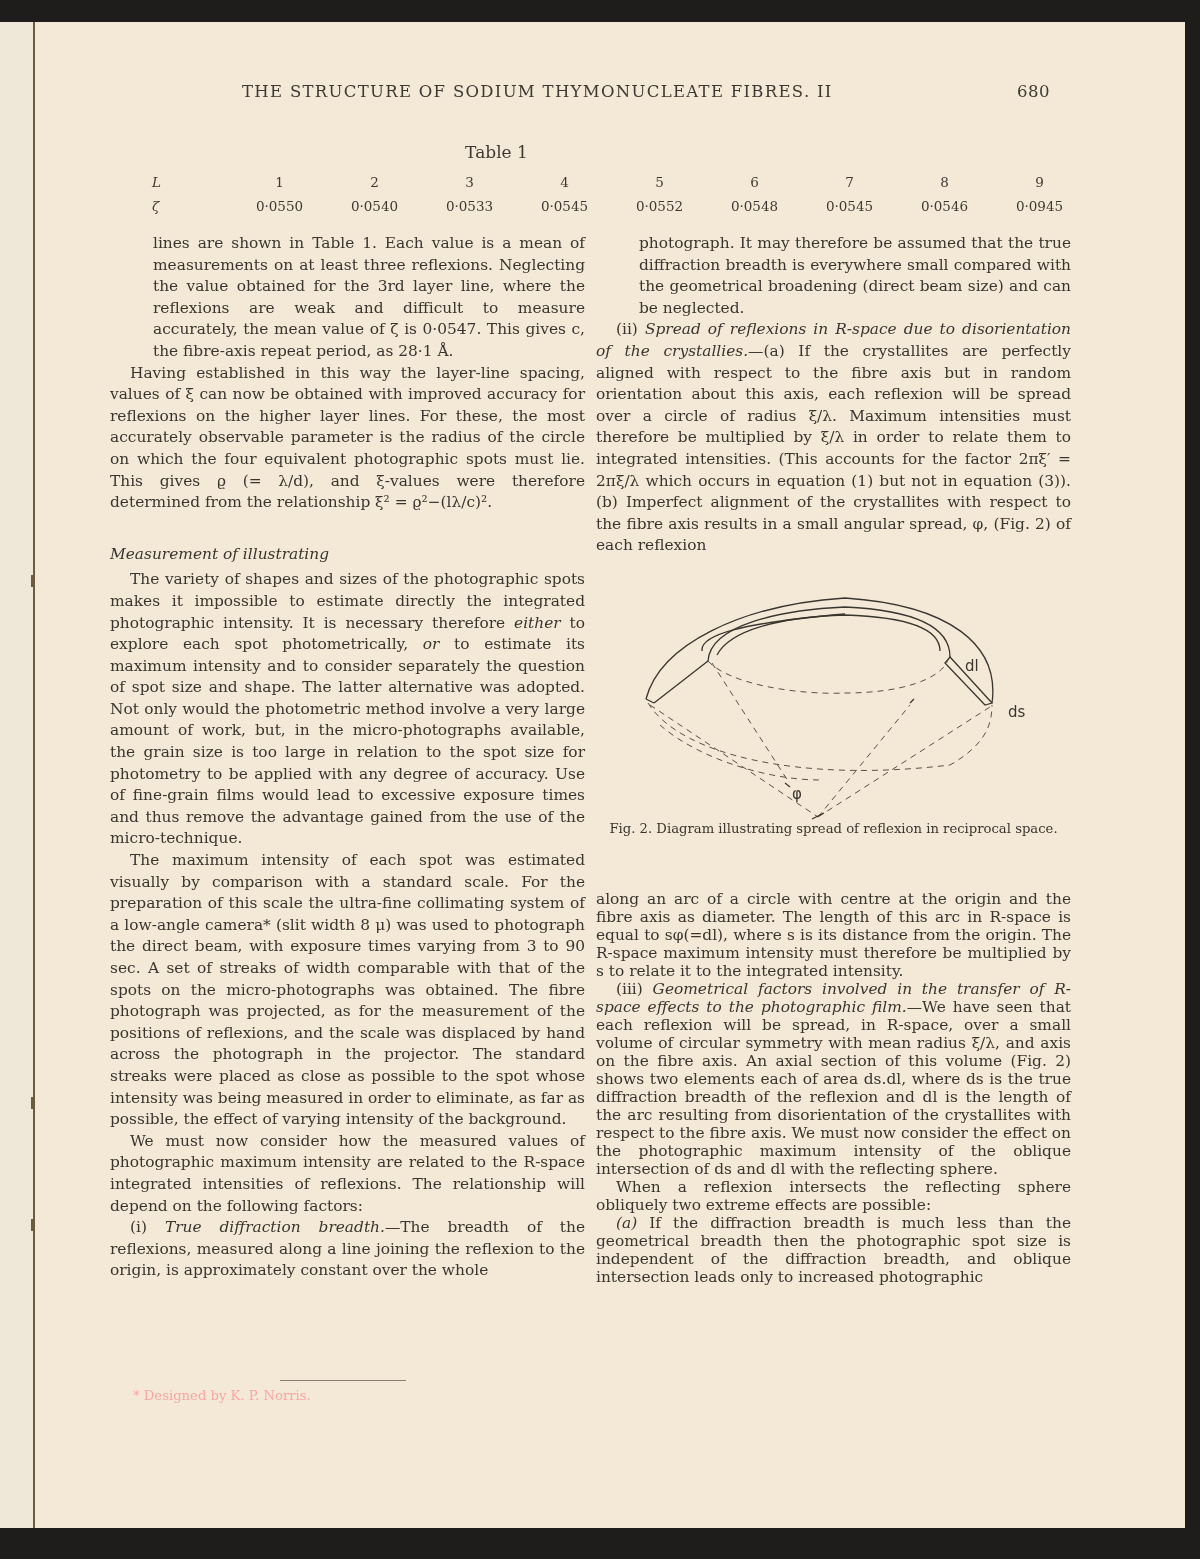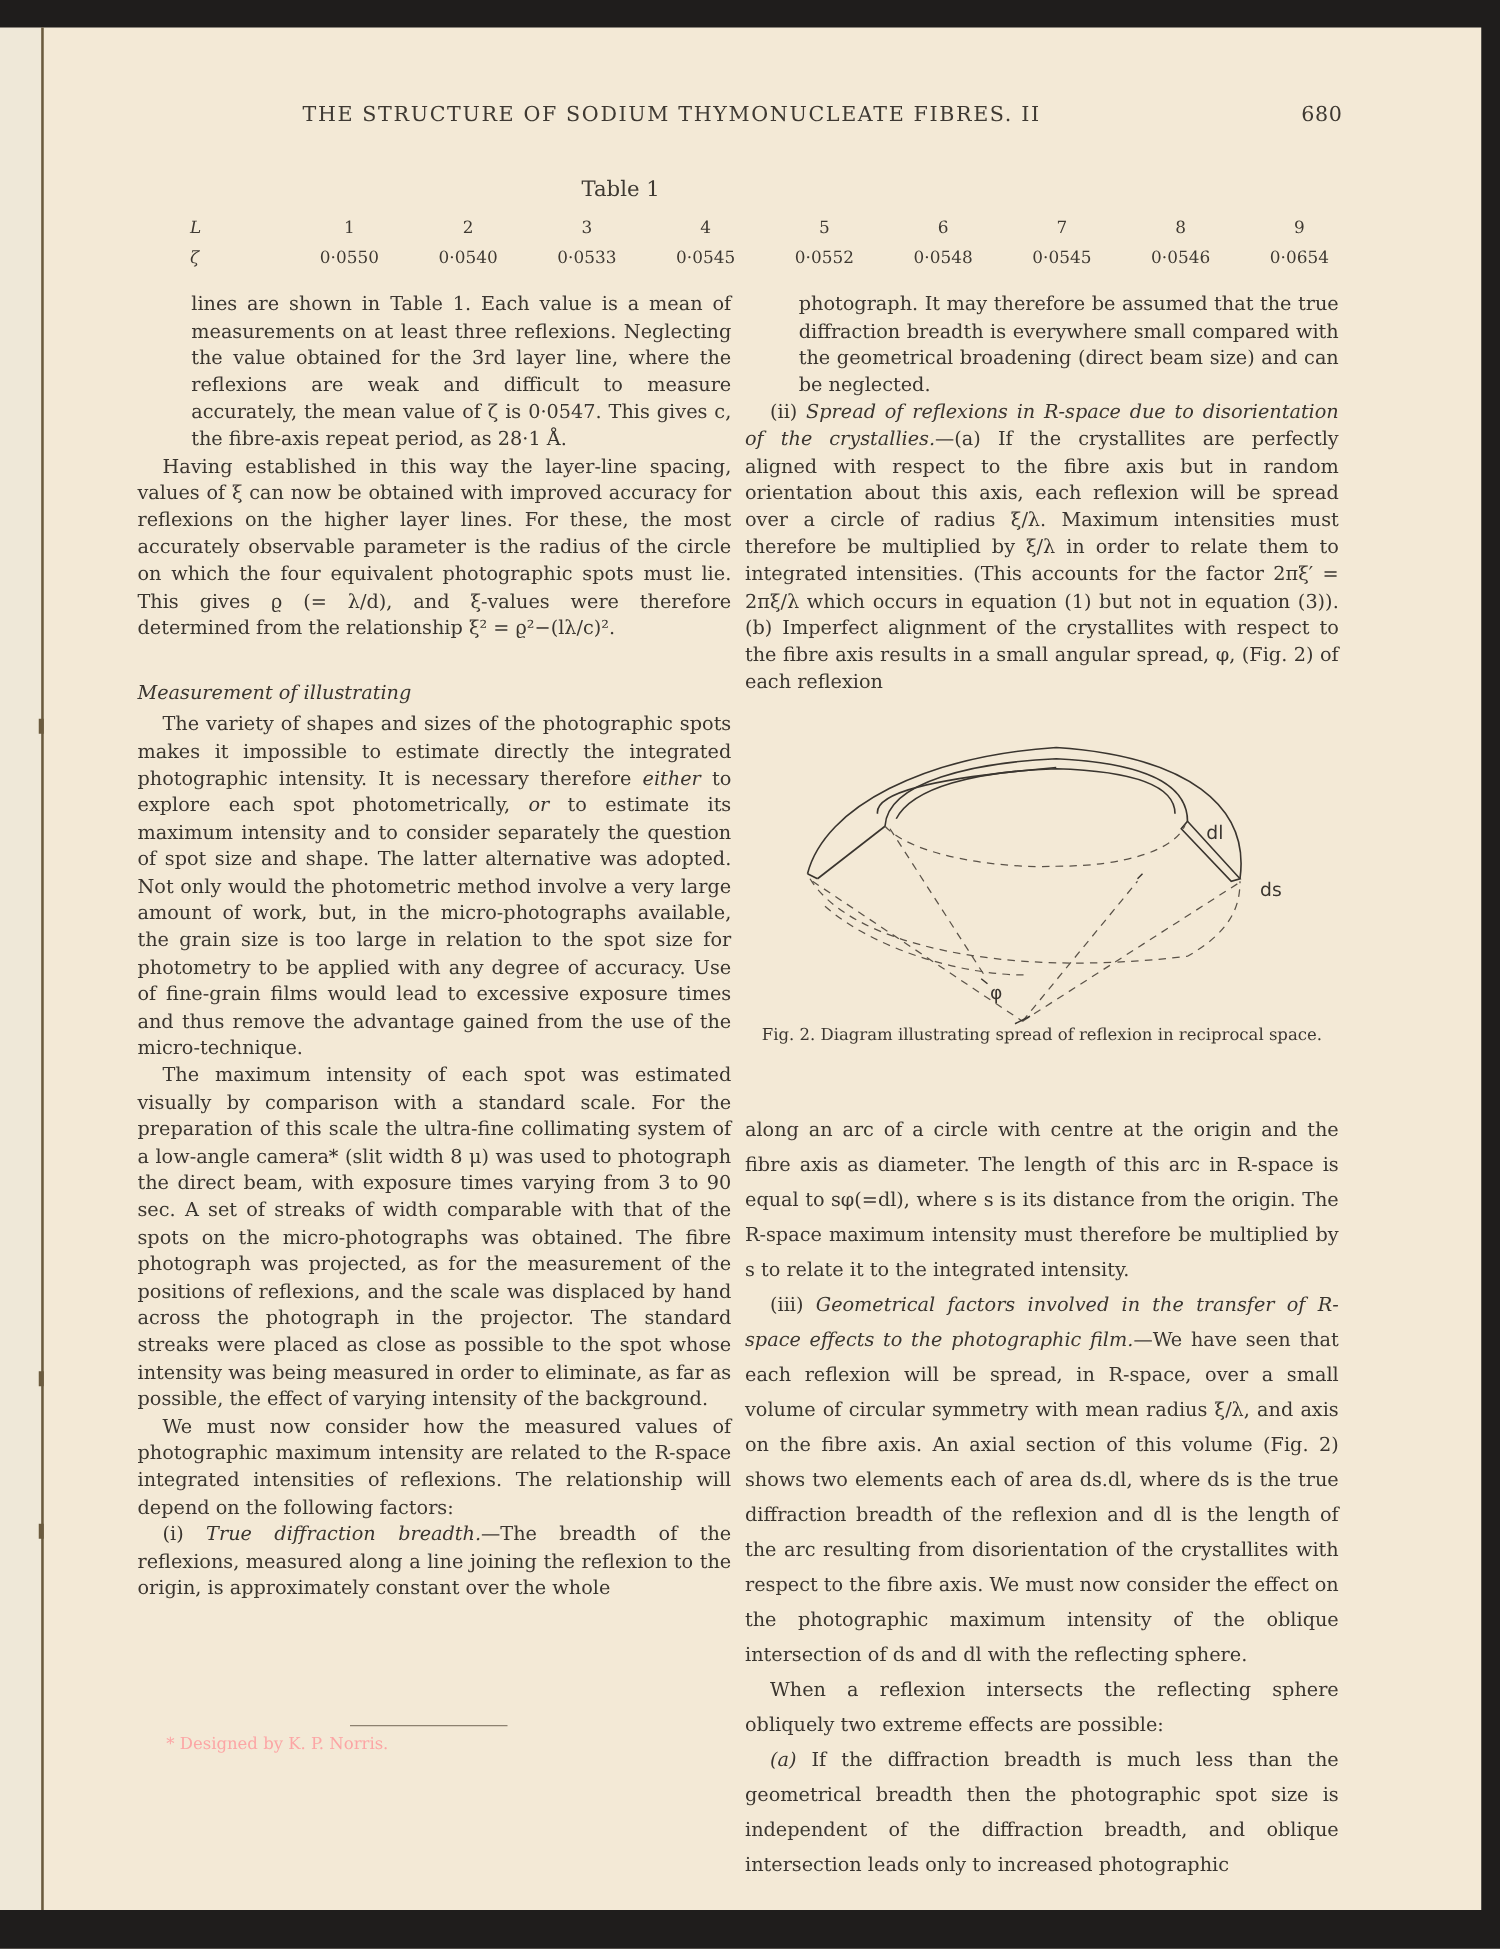--- a/index.html
+++ b/index.html
@@ -17,21 +17,21 @@
     position: absolute; left: 33px; top: 22px; width: 1152px; height: 1506px;
     background: #f3e9d6;
     border-left: 2px solid #6b5b3f;
     box-sizing: border-box;
   }
   .running-head {
     position: absolute; top: 82px; left: 0; width: 1200px;
     font-size: 16.5px; letter-spacing: 1.3px; color: #3e3932;
   }
   .running-head .title { position: absolute; left: 242px; top: 0; white-space: nowrap; }
-  .running-head .page-num { position: absolute; left: 1041px; top: 0; letter-spacing: 0.5px; }
+  .running-head .page-num { position: absolute; left: 1017px; top: 0; letter-spacing: 0.5px; }
   .table-caption {
     position: absolute; top: 142px; left: 0; width: 993px; text-align: center;
     font-size: 17px; color: #3e3932;
   }
   .data-table {
     position: absolute; top: 170px; left: 140px;
     border-collapse: collapse; font-size: 13.5px; color: #3e3932;
   }
   .data-table td { padding: 0; height: 24px; text-align: center; width: 95px; }
   .data-table td.rowhead { width: 80px; text-align: left; padding-left: 12px; font-style: italic; }
@@ -46,21 +46,21 @@
   .col p.noindent { text-indent: 0; margin-left: 43px; }
   .col .heading { margin: 30px 0 4px 0; font-style: italic; text-indent: 0; }
   em, .it { font-style: italic; }
   .figure { position: absolute; left: 620px; top: 585px; width: 440px; height: 280px; }
   .figure svg { position: absolute; left: 0; top: 0; }
   .fig-caption {
     position: absolute; left: 596px; top: 820px; width: 475px; text-align: center;
     font-size: 13.2px; line-height: 18px; color: #3a352f;
   }
   .right-after-fig { position: absolute; left: 596px; top: 890px; width: 475px;
-    font-size: 15.4px; line-height: 28px; text-align: justify; color: #3a352f; }
+    font-size: 15.4px; line-height: 18px; text-align: justify; color: #3a352f; }
   .right-after-fig p { margin: 0; text-indent: 20px; }
   .right-after-fig p.noindent { text-indent: 0; }
   .footnote-rule { position: absolute; left: 280px; top: 1380px; width: 126px; height: 1px; background: #8c8170; }
   .footnote { position: absolute; left: 133px; top: 1388px; font-size: 13.2px; color: #fca5a5; }
   .margin-tick { position: absolute; left: 31px; width: 4px; height: 12px; background: #6b5b3f; }
 </style>
 </head>
 <body>
 
 <div class="prev-page"></div>
@@ -92,21 +92,21 @@
   <tr id="row-zeta">
     <td class="rowhead">ζ</td>
   <td>0·0550</td>
         <td>0·0540</td>
         <td>0·0533</td>
         <td>0·0545</td>
         <td>0·0552</td>
         <td>0·0548</td>
         <td>0·0545</td>
         <td>0·0546</td>
-        <td>0·0654</td>
+        <td>0·0945</td>
       </tr>
 </tbody>
   </table>
 
 <div class="col left">
   <p class="noindent">lines are shown in Table 1. Each value is a mean of measurements on at least three reflexions. Neglecting the value obtained for the 3rd layer line, where the reflexions are weak and difficult to measure accurately, the mean value of ζ is 0·0547. This gives c, the fibre-axis repeat period, as 28·1 Å.</p>
   <p>Having established in this way the layer-line spacing, values of ξ can now be obtained with improved accuracy for reflexions on the higher layer lines. For these, the most accurately observable parameter is the radius of the circle on which the four equivalent photographic spots must lie. This gives ϱ (= λ/d), and ξ-values were therefore determined from the relationship ξ² = ϱ²−(lλ/c)².</p>
   <p class="heading">Measurement of illustrating</p>
   <p><span>The variety of shapes and sizes of the photographic spots makes it impossible to estimate directly the integrated photographic intensity. It is necessary therefore </span><em>either</em><span> to explore each spot photometrically, </span><em>or</em><span> to estimate its maximum intensity and to consider separately the question of spot size and shape. The latter alternative was adopted. Not only would the photometric method involve a very large amount of work, but, in the micro-photographs available, the grain size is too large in relation to the spot size for photometry to be applied with any degree of accuracy. Use of fine-grain films would lead to excessive exposure times and thus remove the advantage gained from the use of the micro-technique.</span></p>
   <p>The maximum intensity of each spot was estimated visually by comparison with a standard scale. For the preparation of this scale the ultra-fine collimating system of a low-angle camera* (slit width 8 μ) was used to photograph the direct beam, with exposure times varying from 3 to 90 sec. A set of streaks of width comparable with that of the spots on the micro-photographs was obtained. The fibre photograph was projected, as for the measurement of the positions of reflexions, and the scale was displaced by hand across the photograph in the projector. The standard streaks were placed as close as possible to the spot whose intensity was being measured in order to eliminate, as far as possible, the effect of varying intensity of the background.</p>

